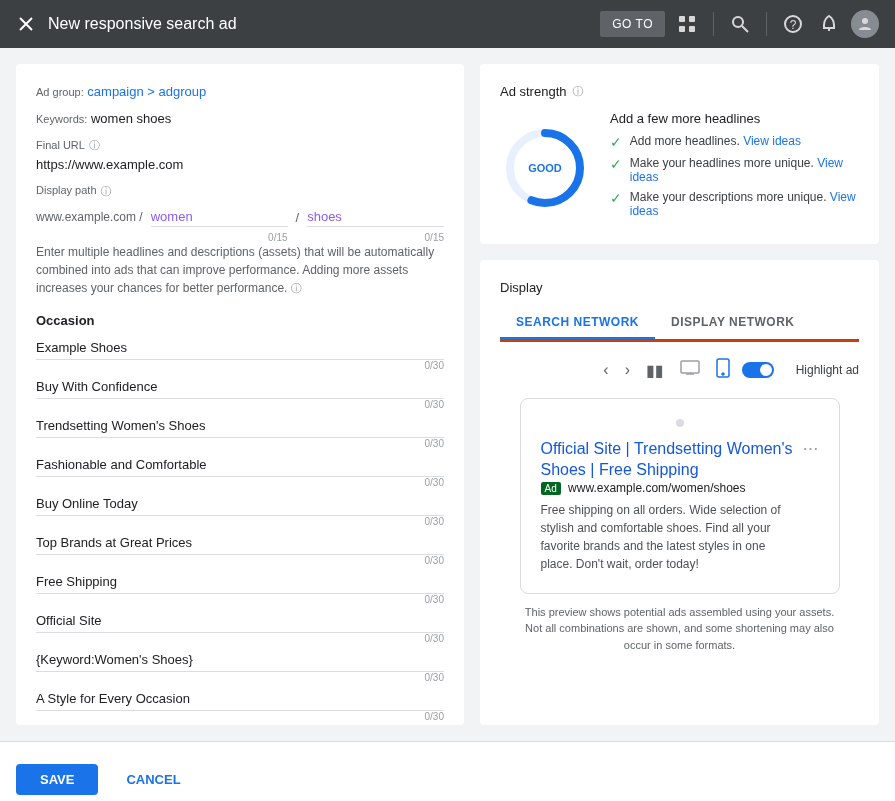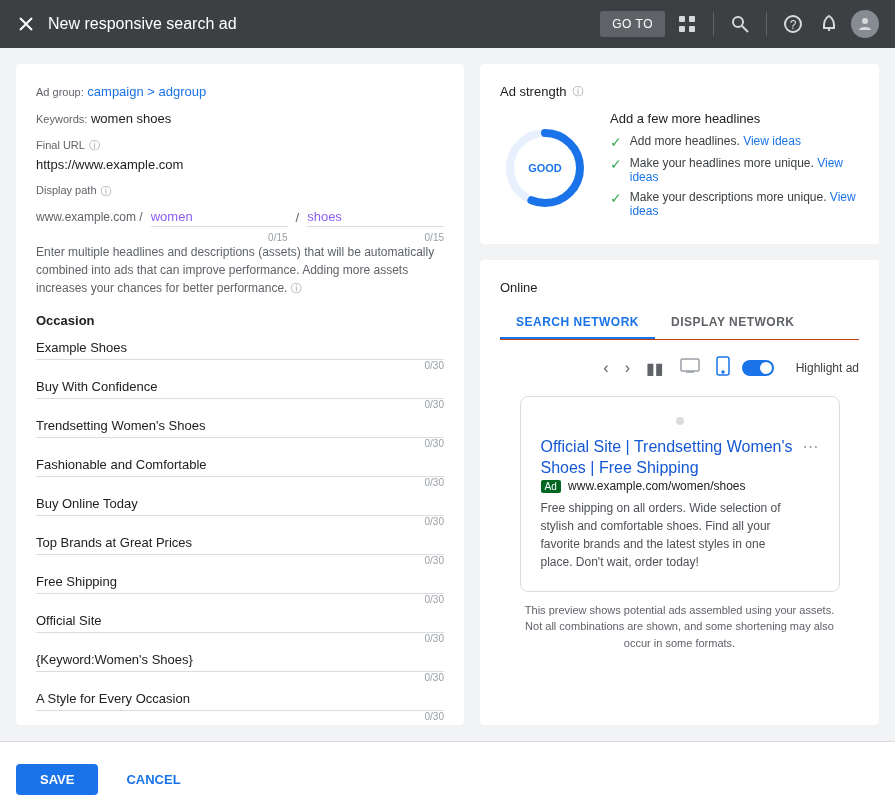--- a/index.html
+++ b/index.html
@@ -122,21 +122,21 @@
     .suggestion-item {
       display: flex; align-items: flex-start; gap: 8px;
       margin-bottom: 6px; font-size: 12px; color: #3c4043;
     }
     .suggestion-icon { color: #34a853; font-size: 14px; margin-top: 0px; }
     .suggestion-link { color: #1a73e8; cursor: pointer; text-decoration: none; }
 
     
     .preview-card { background: white; border-radius: 4px; padding: 20px; flex: 1; }
     .preview-title { font-size: 13px; font-weight: 500; color: #202124; margin-bottom: 12px; }
-    .preview-tabs { display: flex; gap: 0; border-bottom: 1px solid #c2410c; margin-bottom: 12px; }
+    .preview-tabs { display: flex; gap: 0; border-bottom: 3px solid #c2410c; margin-bottom: 12px; }
     .preview-tab {
       padding: 8px 16px; font-size: 12px; font-weight: 600;
       cursor: pointer; color: #5f6368; border-bottom: 2px solid transparent;
       text-transform: uppercase; letter-spacing: 0.5px;
     }
     .preview-tab.active { color: #1a73e8; border-bottom-color: #1a73e8; }
 
     .preview-controls {
       display: flex; align-items: center; justify-content: flex-end;
       gap: 8px; margin-bottom: 12px;
@@ -371,21 +371,21 @@
           </div>
           <div class="suggestion-item">
             <span class="suggestion-icon">✓</span>
             <span>Make your descriptions more unique. <a class="suggestion-link">View ideas</a></span>
           </div>
         </div>
       </div>
     </div>
 
     <div class="preview-card">
-      <div class="preview-title">Online</div>
+      <div class="preview-title">Display</div>
       <div class="preview-tabs">
         <div class="preview-tab active">SEARCH NETWORK</div>
         <div class="preview-tab">DISPLAY NETWORK</div>
       </div>
 
       <div class="preview-controls">
         <button class="ctrl-btn">‹</button>
         <button class="ctrl-btn">›</button>
         <button class="ctrl-btn">▮▮</button>
         <button class="device-btn">

